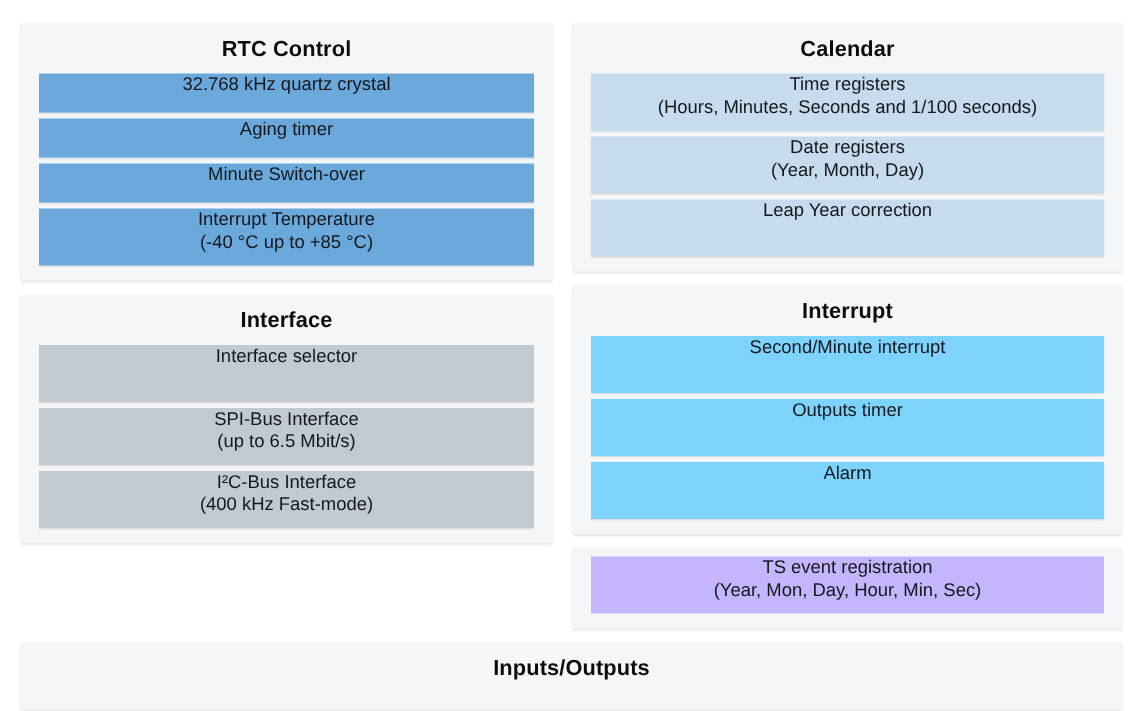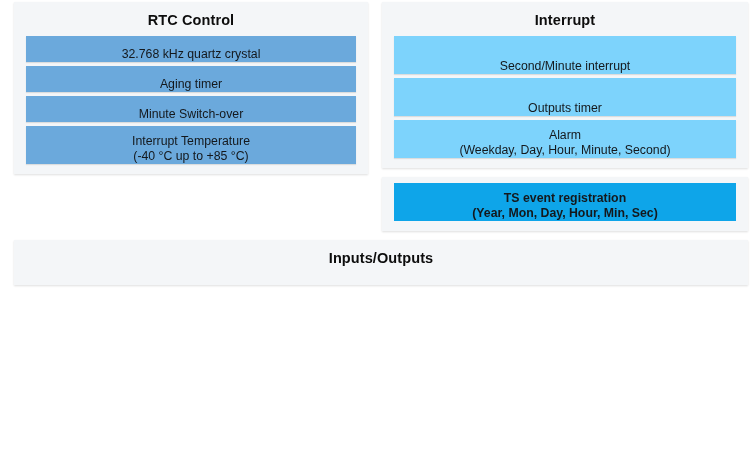--- a/index.html
+++ b/index.html
@@ -12,21 +12,21 @@
     height: 474px;
     font-family: "Liberation Sans", sans-serif;
     color: #141414;
     overflow: hidden;
   }
   #diagram {
     position: relative;
     width: 756px;
     height: 474px;
     box-sizing: border-box;
-    padding: 2px 8px 6px 14px;
+    padding: 15px 8px 6px 14px;
     display: flex;
     flex-direction: column;
   }
   .columns {
     display: flex;
     flex-direction: row;
     gap: 14px;
     flex: 0 0 auto;
   }
   .col {
@@ -56,32 +56,32 @@
   }
   .box {
     box-sizing: border-box;
     text-align: center;
     font-size: 12.3px;
     line-height: 15px;
     color: #14181c;
     display: flex;
     flex-direction: column;
     align-items: center;
-    justify-content: flex-end;
+    justify-content: flex-start;
     margin-bottom: 4px;
     box-shadow: 0 1px 1px rgba(0,0,0,0.10);
   }
   .box:last-child { margin-bottom: 0; }
   .box .l1, .box .l2 { display: block; width: 100%; }
 
   .box.blue   { background: #6ba9dc; }
   .box.ltblue { background: #c6dcee; }
   .box.gray   { background: #c3c9d0; }
   .box.orange { background: #7dd3fc; }
-  .box.plain  { background: #0ea5e9; box-shadow: none; font-weight: bold; }
+  .box.plain  { background: #c4b5fd; box-shadow: none; }
 
   .h1row { height: 26px; }
   .h2row { height: 38px; }
 
   
   .bottom-panel {
     margin-top: 9px;
     padding: 6px 12px 11px 12px;
   }
 
@@ -113,40 +113,73 @@
           <span class="l1">Minute Switch-over</span>
         </div>
 
 
         <div class="box blue h2row">
           <span class="l1">Interrupt Temperature</span>
           <span class="l2">(-40 °C up to +85 °C)</span>
         </div>
       </div>
 
+      <div class="panel interface">
+        <div class="panel-title">Interface</div>
+
+        <div class="box gray h2row">
+          <span class="l1">Interface selector</span>
+        </div>
+
+        <div class="box gray h2row">
+          <span class="l1">SPI-Bus Interface</span>
+          <span class="l2">(up to 6.5 Mbit/s)</span>
+        </div>
+
+        <div class="box gray h2row">
+          <span class="l1">I²C-Bus Interface</span>
+          <span class="l2">(400 kHz Fast-mode)</span>
+        </div>
+      </div>
 
     </div>
 
     <div class="col col-right">
 
+      <div class="panel">
+        <div class="panel-title">Calendar</div>
+
+        <div class="box ltblue h2row">
+          <span class="l1">Time registers</span>
+          <span class="l2">(Hours, Minutes, Seconds and 1/100 seconds)</span>
+        </div>
+
+        <div class="box ltblue h2row">
+          <span class="l1">Date registers</span>
+          <span class="l2">(Year, Month, Day)</span>
+        </div>
+
+        <div class="box ltblue h2row">
+          <span class="l1">Leap Year correction</span>
+        </div>
+      </div>
 
       <div class="panel">
         <div class="panel-title">Interrupt</div>
 
         <div class="box orange h2row">
           <span class="l1">Second/Minute interrupt</span>
         </div>
 
         <div class="box orange h2row">
           <span class="l1">Outputs timer</span>
         </div>
 
         <div class="box orange h2row">
           <span class="l1">Alarm</span>
-          <span class="l2">(Weekday, Day, Hour, Minute, Second)</span>
         </div>
       </div>
 
       <div class="panel">
 
         <div class="box plain h2row">
           <span class="l1">TS event registration</span>
           <span class="l2">(Year, Mon, Day, Hour, Min, Sec)</span>
         </div>
       </div>

